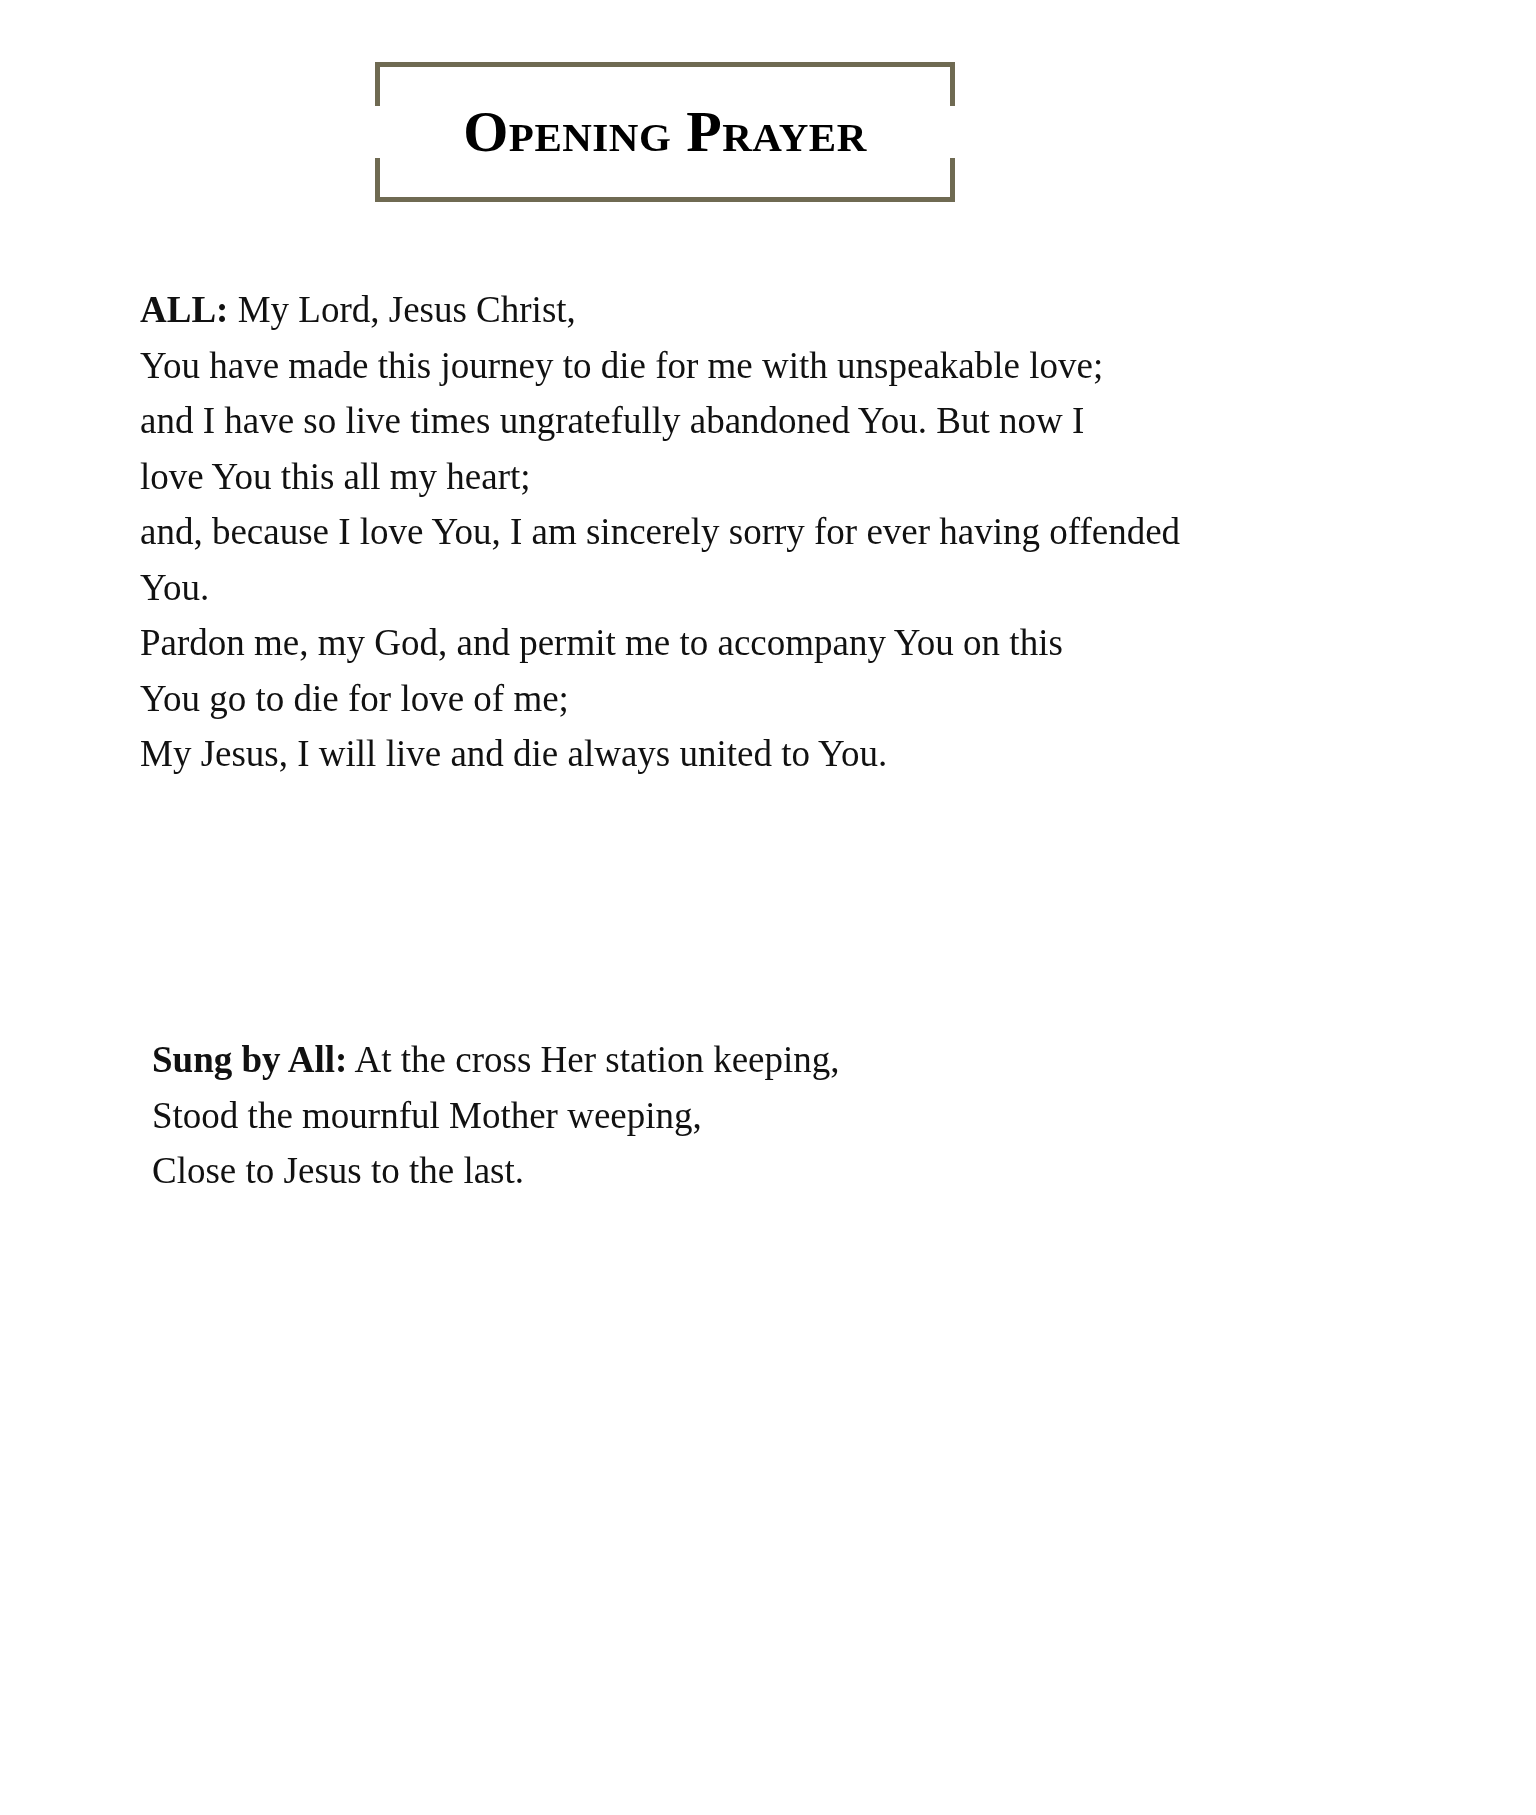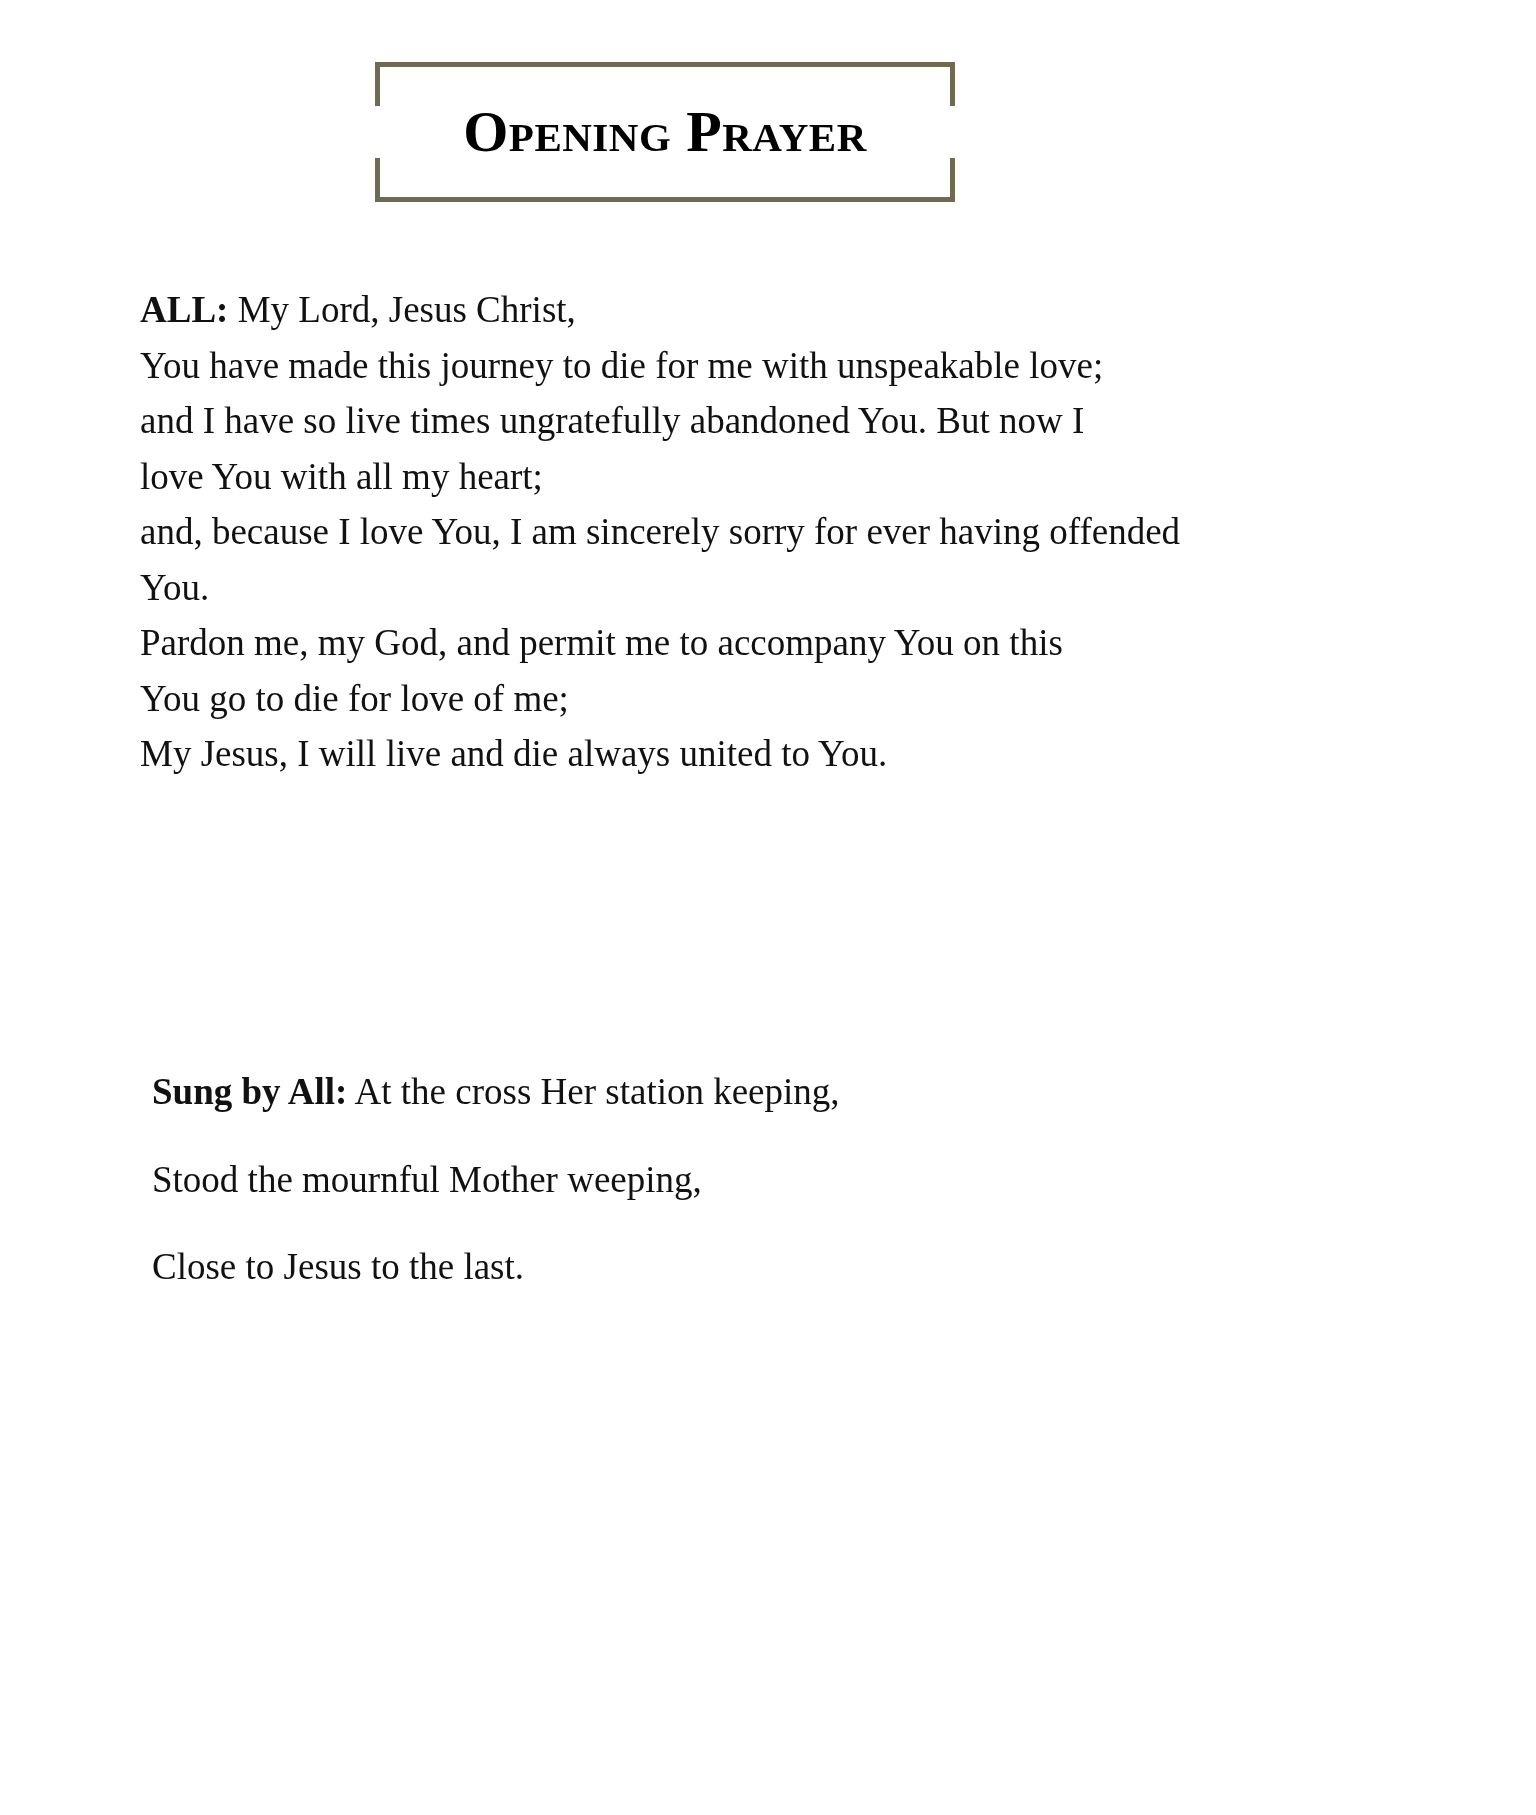--- a/index.html
+++ b/index.html
@@ -93,21 +93,20 @@
     position: absolute;
     left: 152px;
     top: 1032px;
     width: 1130px;
     font-size: 37px;
     line-height: 55.5px;
     color: #111111;
   }
   .sung-line {
     white-space: pre-wrap;
-    margin-top: 32px;
   }
 </style>
 </head>
 <body>
 
 <div class="page">
 
   <div class="title-block">
     <div class="title-rule-top"></div>
     <div class="title-side left top-stub"></div>
@@ -115,21 +114,21 @@
     <div class="title-side right top-stub"></div>
     <div class="title-side right bottom-stub"></div>
     <div class="title-rule-bottom"></div>
     <div class="title-text">Opening Prayer</div>
   </div>
 
   <div class="prayer-body">
     <div class="prayer-line"><span class="lead-in">ALL:</span><span> My Lord, Jesus Christ,</span></div>
     <div class="prayer-line">You have made this journey to die for me with unspeakable love;</div>
     <div class="prayer-line">and I have so live times ungratefully abandoned You. But now I</div>
-    <div class="prayer-line">love You with all my heart;</div>
+    <div class="prayer-line">love You this all my heart;</div>
     <div class="prayer-line">and, because I love You, I am sincerely sorry for ever having offended</div>
     <div class="prayer-line">You.</div>
     <div class="prayer-line">Pardon me, my God, and permit me to accompany You on this</div>
     <div class="prayer-line">You go to die for love of me;</div>
     <div class="prayer-line">My Jesus, I will live and die always united to You.</div>
   </div>
 
   <div class="sung-block">
     <div class="sung-line"><span class="lead-in">Sung by All:</span><span> At the cross Her station keeping,</span></div>
     <div class="sung-line">Stood the mournful Mother weeping,</div>

